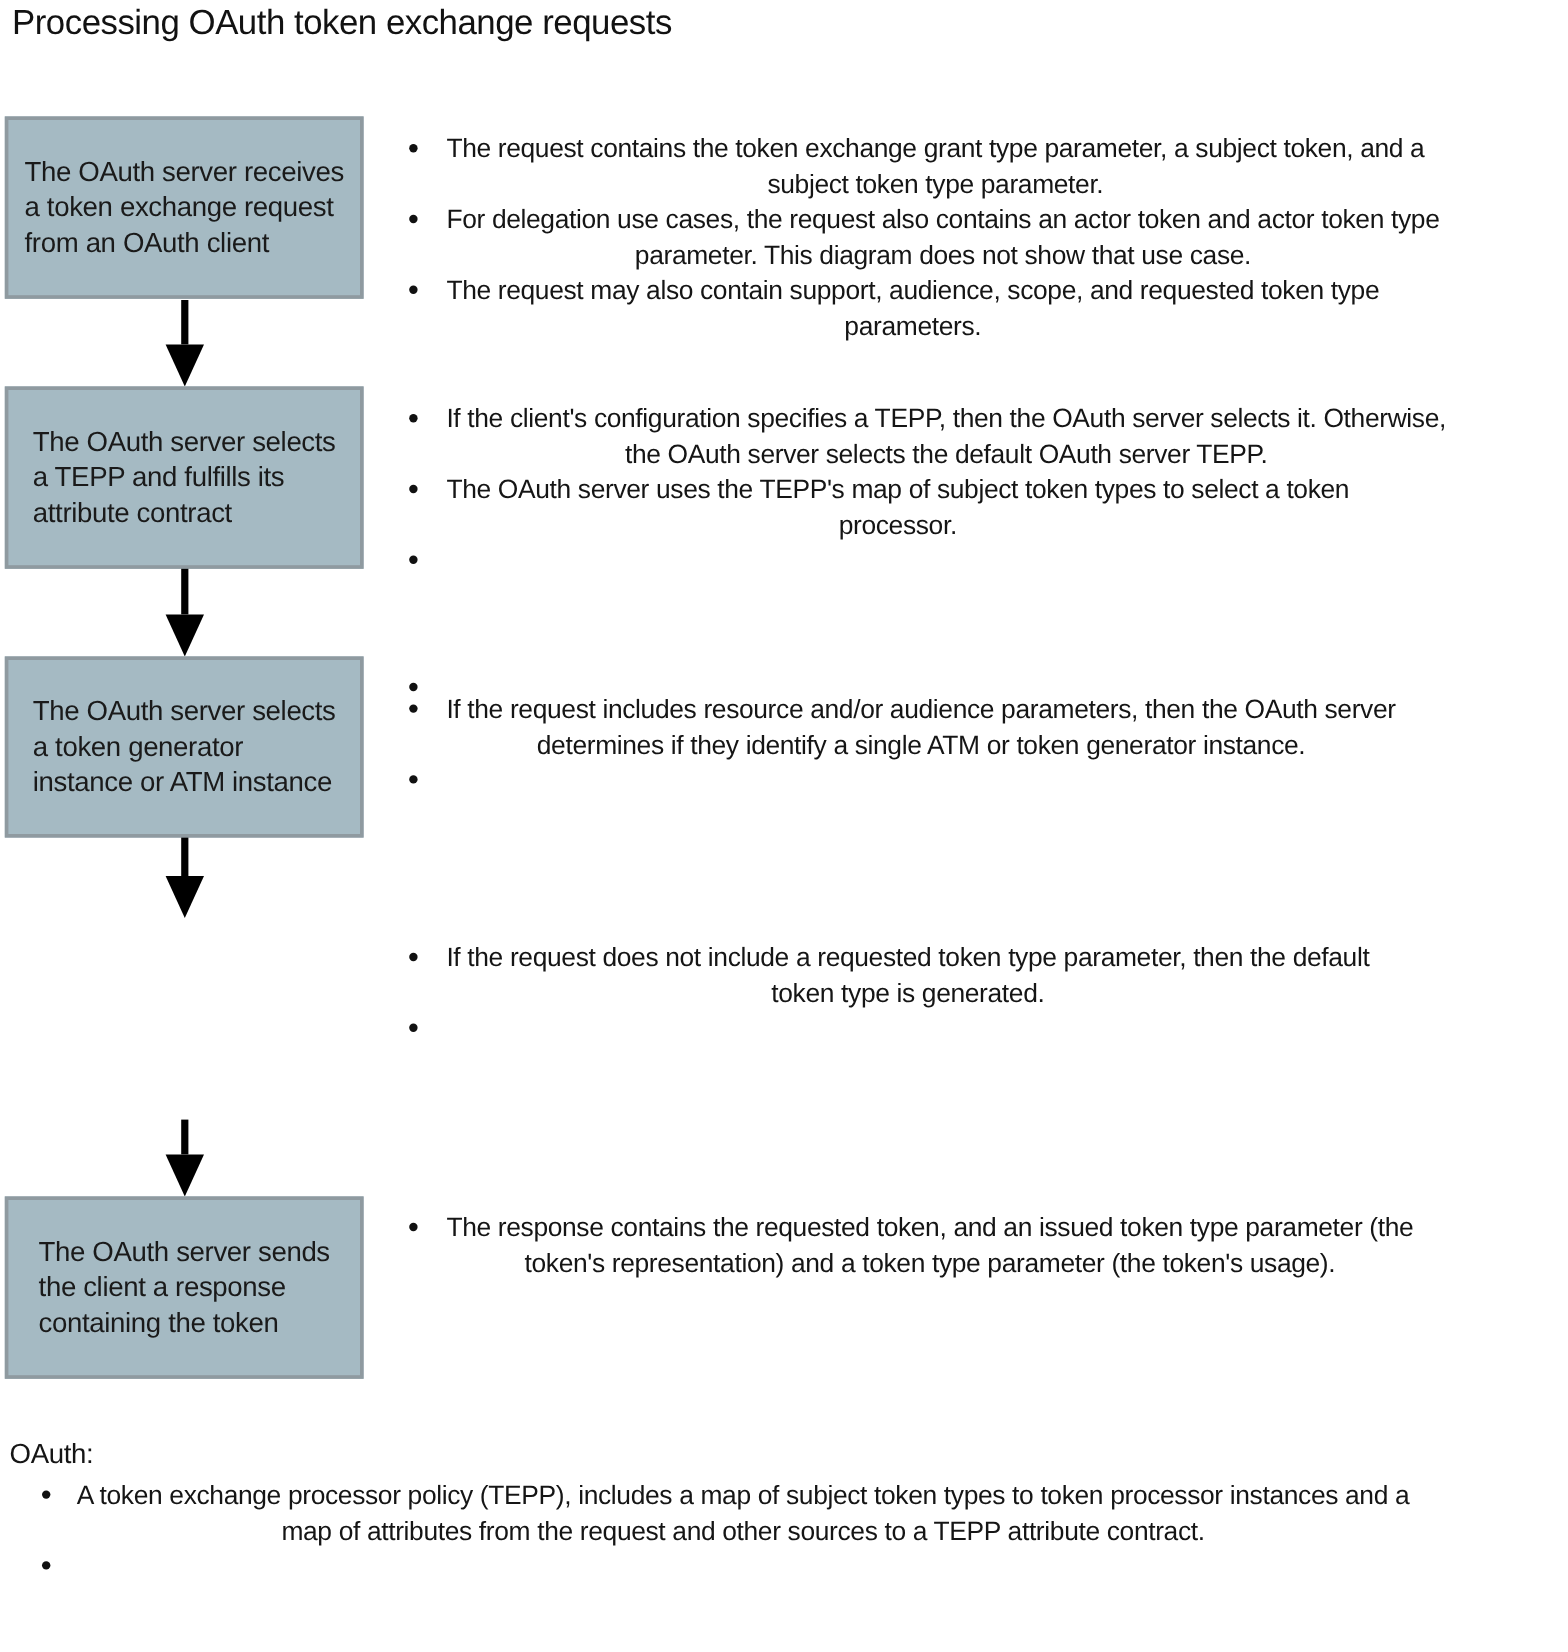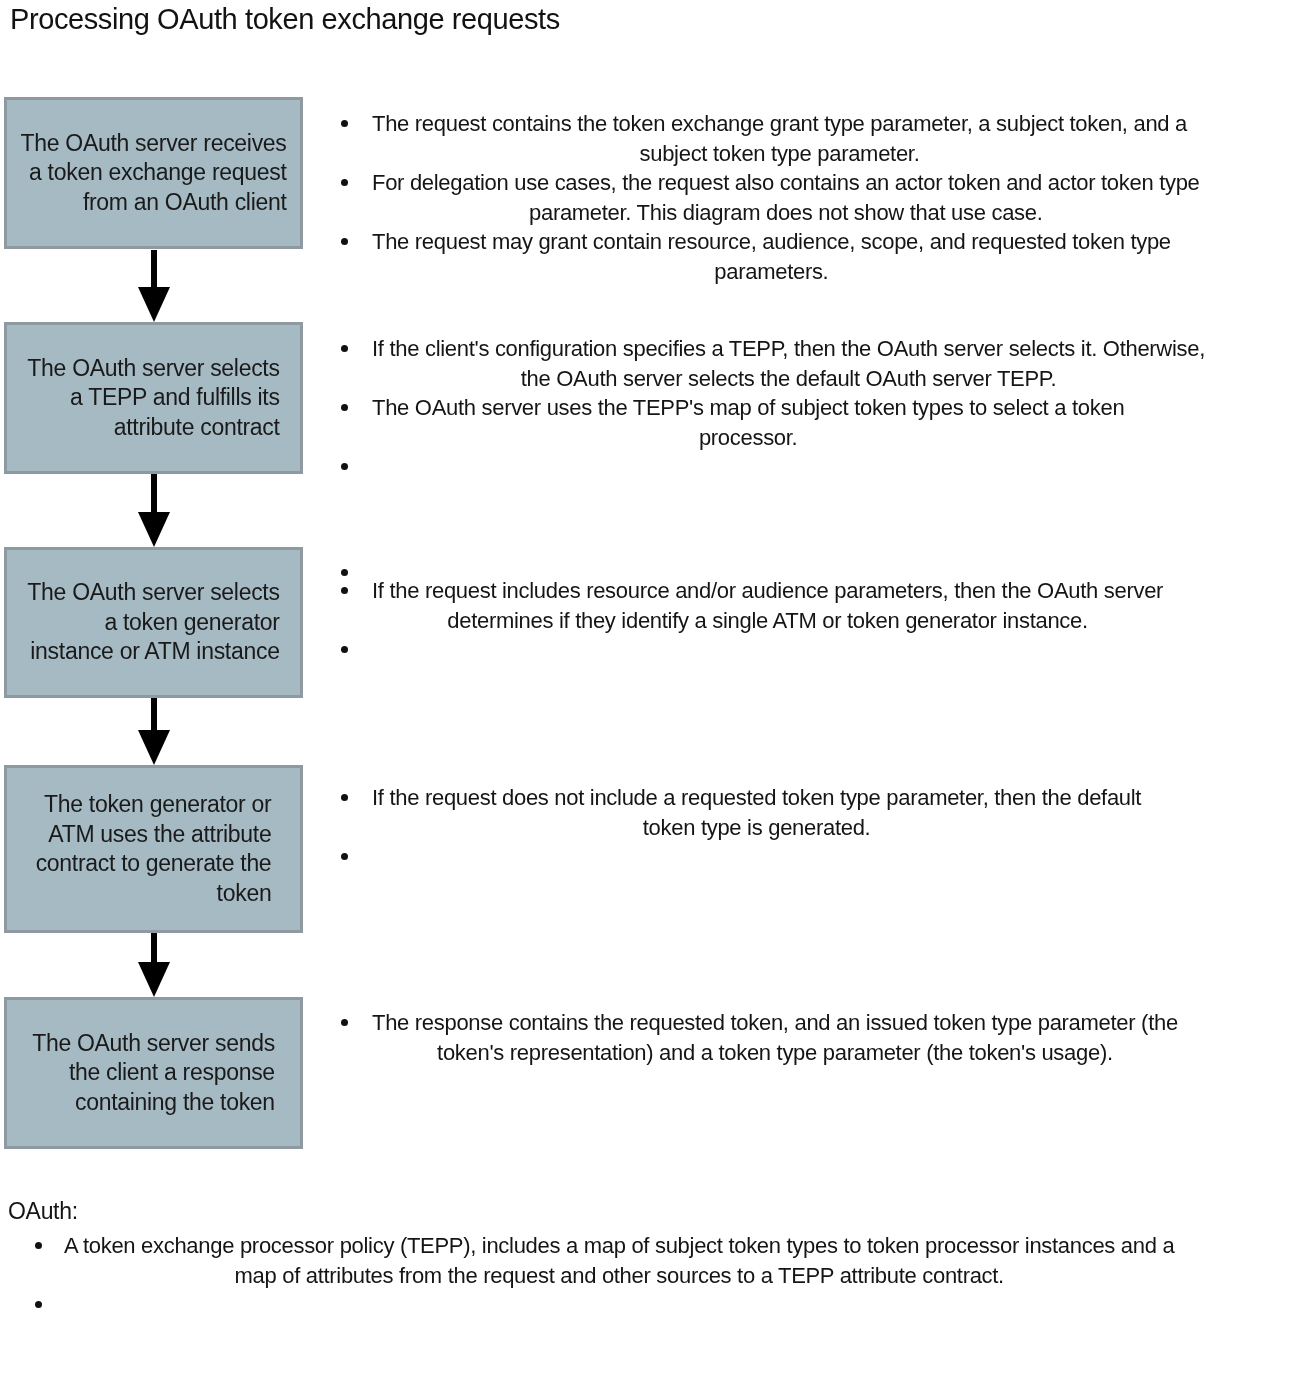--- a/index.html
+++ b/index.html
@@ -28,21 +28,21 @@
     box-sizing: border-box;
     background: #a5bac3;
     border: 3px solid #8f9aa0;
     display: flex;
     align-items: center;
     justify-content: center;
   }
   .flow-box .box-label {
     font-size: 23px;
     line-height: 29.5px;
-    text-align: right;
+    text-align: left;
     white-space: pre-line;
     letter-spacing: -0.3px;
     color: #1a1a1a;
   }
   .arrow {
     position: absolute;
     left: 4px;
     width: 299px;
     display: flex;
     flex-direction: column;
@@ -130,26 +130,20 @@
     <div class="box-label">The OAuth server selects
 a token generator
 instance or ATM instance</div>
   </div>
 
   <div class="arrow" style="top:698px">
     <div class="stem" style="height:32px"></div>
     <div class="head"></div>
   </div>
 
-  <div class="flow-box" style="top:765px;height:168px">
-    <div class="box-label">The token generator or
-ATM uses the attribute
-contract to generate the
-token</div>
-  </div>
 
   <div class="arrow" style="top:933px">
     <div class="stem" style="height:29px"></div>
     <div class="head"></div>
   </div>
 
   <div class="flow-box" style="top:997px;height:152px">
     <div class="box-label">The OAuth server sends
 the client a response
 containing the token</div>
@@ -167,21 +161,21 @@
       <span class="bullet-marker">
           <span class="dot"></span>
         </span>
       <span class="bullet-text">For delegation use cases, the request also contains an actor token and actor token type
 parameter. This diagram does not show that use case.</span>
     </div>
     <div class="bullet-item">
       <span class="bullet-marker">
           <span class="dot"></span>
         </span>
-      <span class="bullet-text">The request may grant contain resource, audience, scope, and requested token type
+      <span class="bullet-text">The request may also contain support, audience, scope, and requested token type
 parameters.</span>
     </div>
   </div>
 
   <div class="bullets" style="top:334px">
     <div class="bullet-item">
       <span class="bullet-marker">
           <span class="dot"></span>
         </span>
       <span class="bullet-text">If the client's configuration specifies a TEPP, then the OAuth server selects it. Otherwise,

